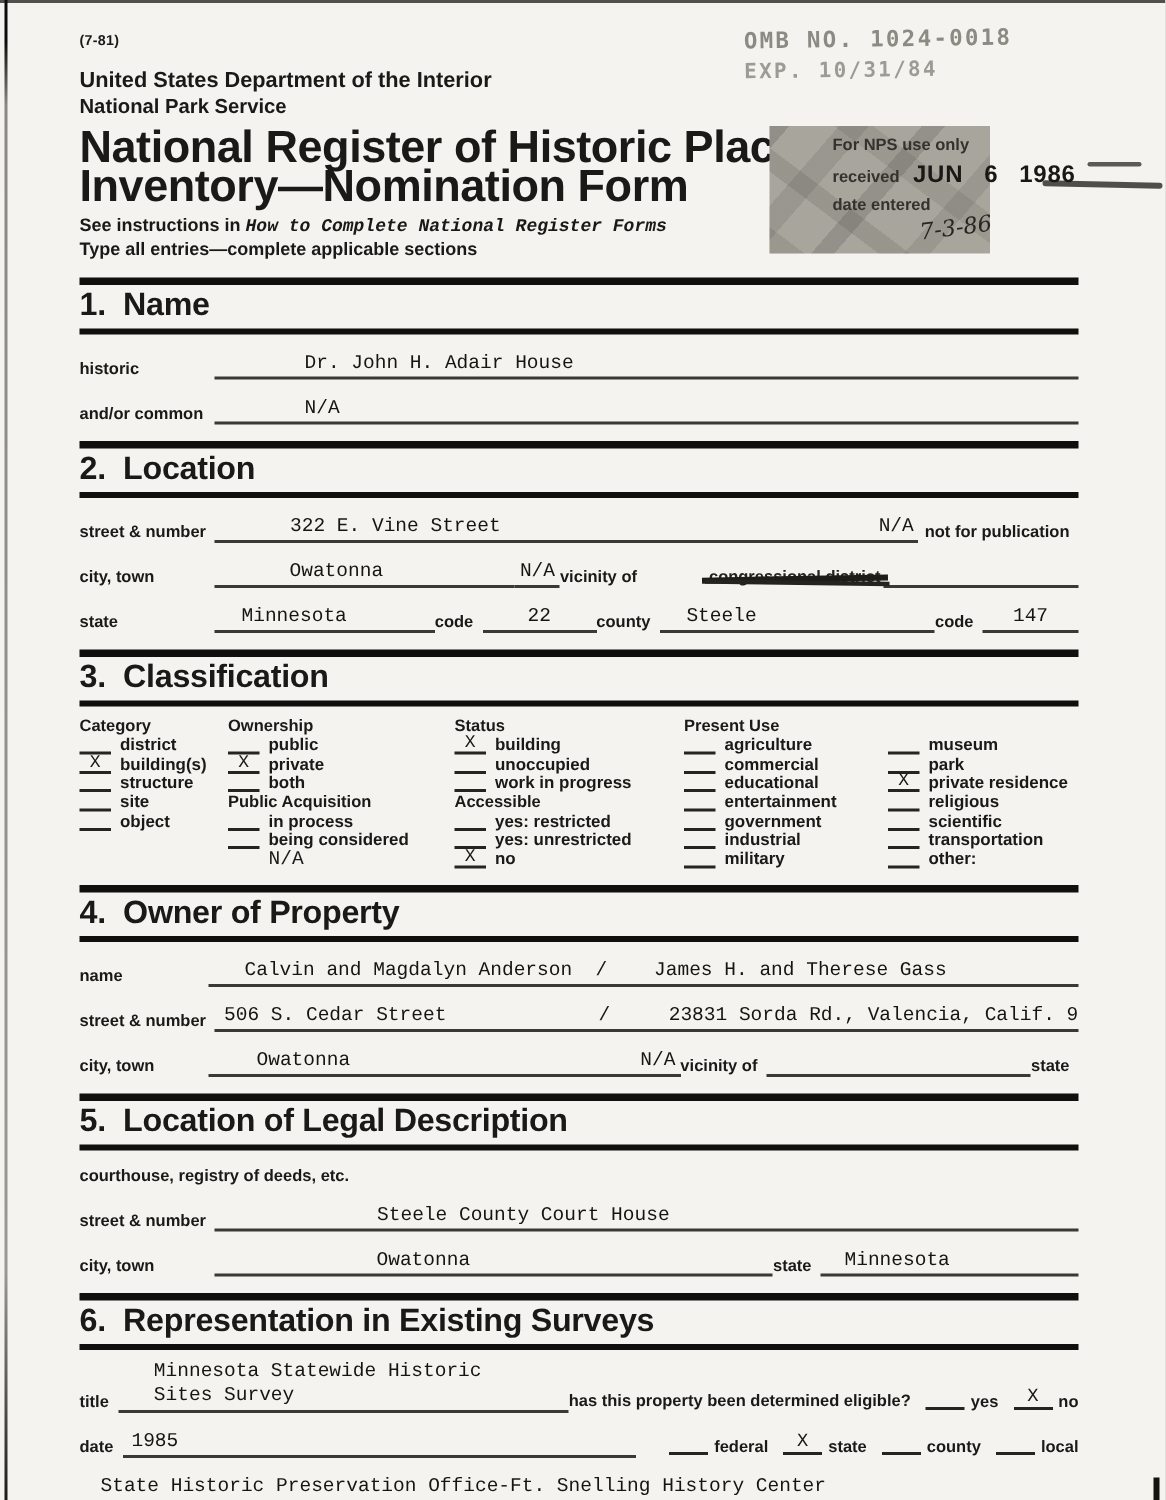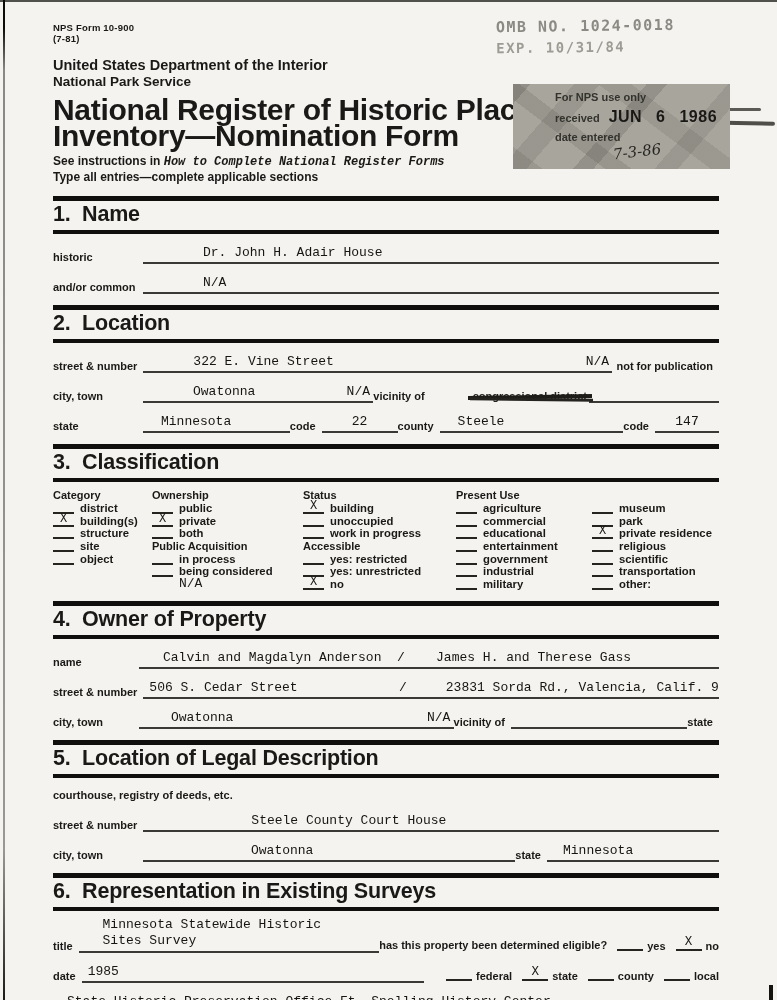--- a/index.html
+++ b/index.html
@@ -23,21 +23,21 @@
   .bigtitle{margin-top:7px;font-size:30px;font-weight:bold;line-height:26px;letter-spacing:-.3px;}
   .instr{margin-top:5px;font-size:12px;font-weight:bold;line-height:15px;}
   .instr i{font-style:italic;font-family:Liberation Mono, monospace;}
 
   
   .omb{position:absolute;left:496px;top:16px;color:#8b8a83;font-family:"DejaVu Sans Mono",monospace;
        font-weight:bold;font-size:15px;letter-spacing:1.5px;line-height:21px;transform:rotate(-.8deg);}
   .omb-2{color:#9d9c94;font-size:14px;}
 
   
-  .nps-box{position:absolute;left:513px;top:84px;width:217px;height:85px;box-sizing:border-box;
+  .nps-box{position:absolute;left:513px;top:84px;width:147px;height:85px;box-sizing:border-box;
     padding:7px 0 0 42px;color:#33322d;
     background:
       linear-gradient(131deg, rgba(55,53,48,.20) 0 6%, transparent 6% 21%, rgba(55,53,48,.13) 21% 30%, transparent 30% 46%, rgba(55,53,48,.18) 46% 53%, transparent 53% 74%, rgba(55,53,48,.12) 74% 82%, transparent 82% 100%),
       linear-gradient(37deg, rgba(70,68,60,.14) 0 9%, transparent 9% 28%, rgba(70,68,60,.16) 28% 36%, transparent 36% 60%, rgba(70,68,60,.13) 60% 70%, transparent 70% 100%),
       #a8a59d;}
   .nps-h{font-size:11px;font-weight:bold;}
   .nps-row{margin-top:5px;font-size:11px;font-weight:bold;display:flex;align-items:baseline;gap:9px;}
   .nps-date{font-size:16px;letter-spacing:.5px;word-spacing:9px;color:#191815;white-space:nowrap;}
   .nps-hand{font-family:"DejaVu Serif",serif;font-style:italic;font-size:15px;color:#262521;
             transform:rotate(-7deg);margin:-1px 0 0 58px;width:60px;}
@@ -101,21 +101,20 @@
       <span class="nps-date">JUN 6 1986</span>
     </div>
     <div class="nps-row">
       <span>date entered</span>
     </div>
     <div class="nps-hand">7-3-86</div>
   </div>
 
   <div class="content">
     <div class="formno">
-      <div>NPS Form 10-900</div>
       <div>(7-81)</div>
     </div>
 
     <div class="dept">
       <div class="dept-1">United States Department of the Interior</div>
       <div class="dept-2">National Park Service</div>
     </div>
 
     <div class="bigtitle">
       <div>National Register of Historic Places</div>

